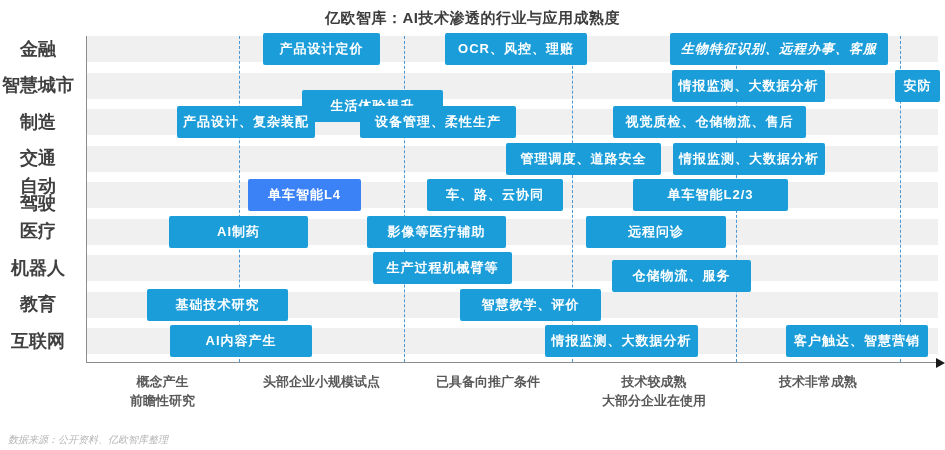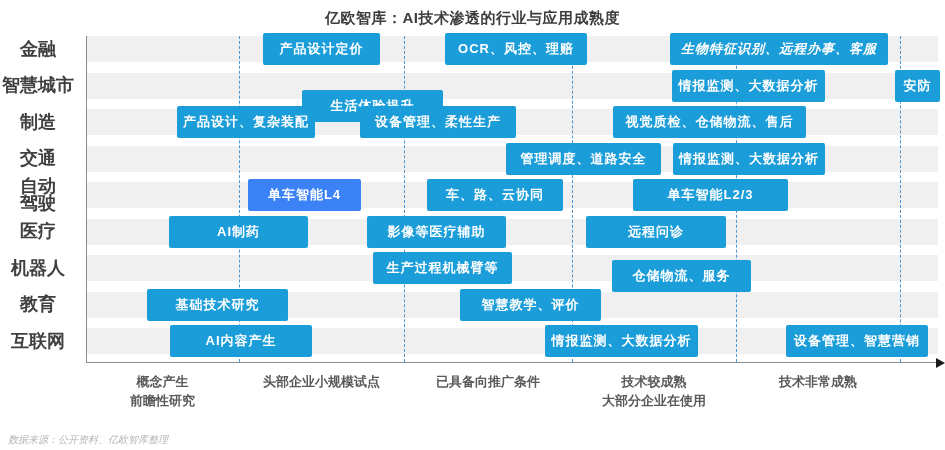--- a/index.html
+++ b/index.html
@@ -90,21 +90,21 @@
       <div class="app-box" style="top: 179px; left: 633px; width: 155px; background: rgb(27, 157, 217); color: rgb(255, 255, 255);">单车智能L2/3</div>
       <div class="app-box" style="top: 215.5px; left: 169px; width: 139px; background: rgb(27, 157, 217); color: rgb(255, 255, 255);">AI制药</div>
       <div class="app-box" style="top: 215.5px; left: 367px; width: 139px; background: rgb(27, 157, 217); color: rgb(255, 255, 255);">影像等医疗辅助</div>
       <div class="app-box" style="top: 215.5px; left: 586px; width: 140px; background: rgb(27, 157, 217); color: rgb(255, 255, 255);">远程问诊</div>
       <div class="app-box" style="top: 252px; left: 373px; width: 139px; background: rgb(27, 157, 217); color: rgb(255, 255, 255);">生产过程机械臂等</div>
       <div class="app-box" style="top: 252px; left: 612px; width: 139px; background: rgb(27, 157, 217); color: rgb(255, 255, 255); margin-top: 8px;">仓储物流、服务</div>
       <div class="app-box" style="top: 288.5px; left: 147px; width: 141px; background: rgb(27, 157, 217); color: rgb(255, 255, 255);">基础技术研究</div>
       <div class="app-box" style="top: 288.5px; left: 460px; width: 141px; background: rgb(27, 157, 217); color: rgb(255, 255, 255);">智慧教学、评价</div>
       <div class="app-box" style="top: 325px; left: 170px; width: 142px; background: rgb(27, 157, 217); color: rgb(255, 255, 255);">AI内容产生</div>
       <div class="app-box" style="top: 325px; left: 545px; width: 153px; background: rgb(27, 157, 217); color: rgb(255, 255, 255);">情报监测、大数据分析</div>
-      <div class="app-box" style="top: 325px; left: 786px; width: 142px; background: rgb(27, 157, 217); color: rgb(255, 255, 255);">设备管理、智慧营销</div>
+      <div class="app-box" style="top: 325px; left: 786px; width: 142px; background: rgb(27, 157, 217); color: rgb(255, 255, 255);">客户触达、智慧营销</div>
       <div class="stage-label" style="left: 67.5px; top: 372px; color: rgb(89, 89, 89);">
         <div>概念产生</div>
         <div>前瞻性研究</div>
       </div>
       <div class="stage-label" style="left: 226.5px; top: 372px; color: rgb(89, 89, 89);">
         <div>头部企业小规模试点</div>
       </div>
       <div class="stage-label" style="left: 393px; top: 372px; color: rgb(89, 89, 89);">
         <div>已具备向推广条件</div>
       </div>

